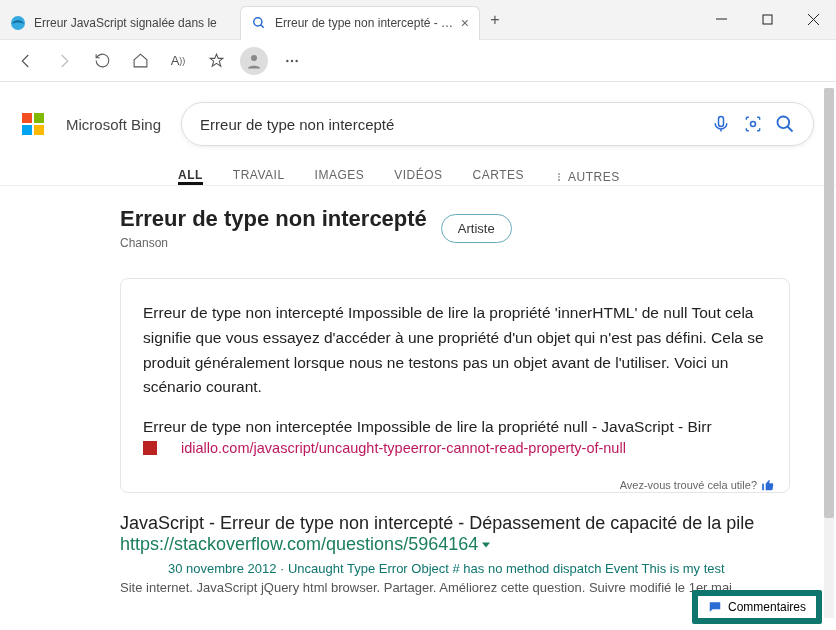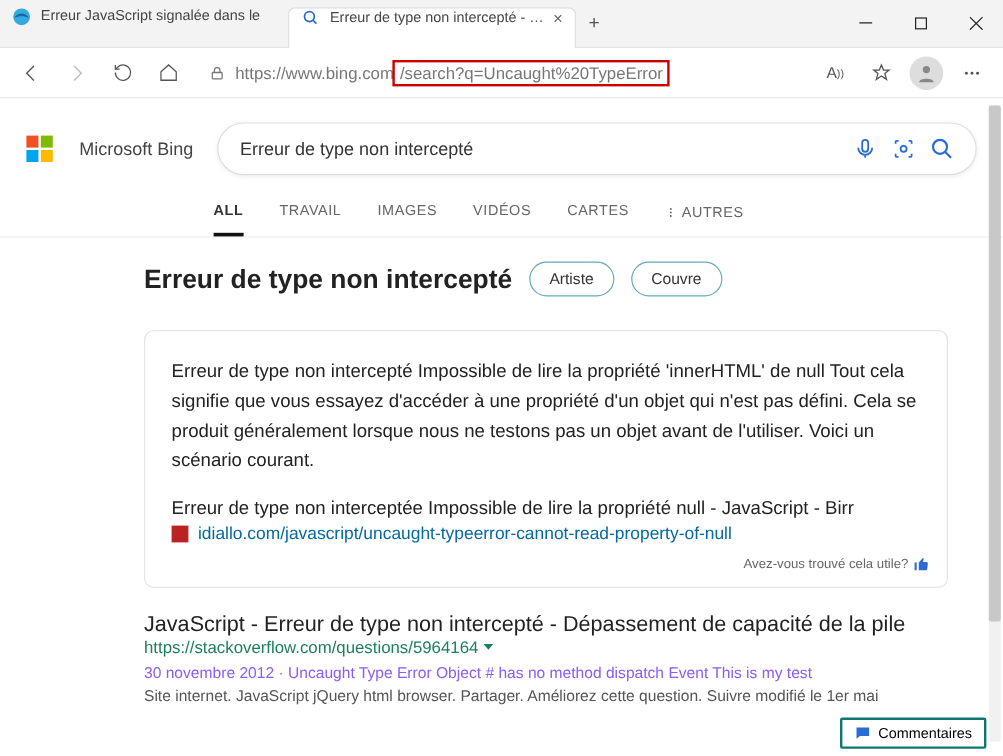--- a/index.html
+++ b/index.html
@@ -1,20 +1,20 @@
 <!DOCTYPE html>
 <html><head>
 <meta charset="utf-8">
 <style>
 * { margin: 0; padding: 0; box-sizing: border-box; font-family: "Segoe UI", Arial, sans-serif; }
 body { background: #fff; width: 836px; height: 630px; overflow: hidden; position: relative; }
 
 
 .titlebar { height: 40px; display: flex; align-items: center; background: #f3f3f3; border-bottom: 1px solid #e5e5e5; }
-.tab { height: 34px; display: flex; padding: 0 10px; font-size: 12px; color: #444; border-radius: 6px 6px 0 0; margin-top: 6px; position: relative; }
+.tab { height: 34px; display: flex; align-items: center; padding: 0 10px; font-size: 12px; color: #444; border-radius: 6px 6px 0 0; margin-top: 6px; position: relative; }
 .tab.inactive { background: transparent; width: 240px; }
 .tab.active { background: #fff; width: 240px; border: 1px solid #ddd; border-bottom: none; }
 .tab .favicon { width: 16px; height: 16px; margin-right: 8px; display: flex; align-items: center; justify-content: center; }
 .tab .tab-title { flex: 1; white-space: nowrap; overflow: hidden; text-overflow: ellipsis; }
 .tab .close-x { margin-left: 6px; font-size: 14px; color: #666; }
 .newtab { width: 30px; text-align: center; font-size: 16px; color: #555; }
 .win-controls { margin-left: auto; display: flex; }
 .win-btn { width: 46px; height: 40px; display: flex; align-items: center; justify-content: center; color: #222; }
 
 
@@ -35,46 +35,46 @@
 .logo-squares span { position: absolute; width: 10px; height: 10px; }
 .sq1 { background: #f25022; top: 0; left: 0; }
 .sq2 { background: #7fba00; top: 0; right: 0; }
 .sq3 { background: #00a4ef; bottom: 0; left: 0; }
 .sq4 { background: #ffb900; bottom: 0; right: 0; }
 .searchbox { flex: 1; margin-left: 20px; height: 44px; border: 1px solid #ddd; border-radius: 24px; display: flex; align-items: center; padding: 0 18px; box-shadow: 0 1px 4px rgba(0,0,0,0.08); }
 .searchbox input { flex: 1; border: none; outline: none; font-size: 15px; color: #333; }
 .search-icon-btn { color: #174ae4; margin-left: 12px; }
 
 .nav-tabs { display: flex; gap: 30px; padding: 12px 0 0 178px; border-bottom: 1px solid #eee; font-size: 12px; }
-.nav-tab { padding-bottom: 12px; color: #666; letter-spacing: 0.5px; }
+.nav-tab { color: #666; letter-spacing: 0.5px; }
 .nav-tab.active { color: #333; border-bottom: 3px solid #111; font-weight: 600; }
 .nav-more { display: flex; align-items: center; gap: 4px; }
 
 .results { padding: 20px 0 0 120px; }
 .title-row { display: flex; align-items: center; gap: 14px; }
 .result-title { font-size: 22px; color: #222; font-weight: 600; }
 .pill { border: 1px solid #6ab; color: #333; font-size: 13px; padding: 6px 16px; border-radius: 18px; }
 .subtitle { font-size: 12px; color: #666; margin-top: 4px; }
 
 .answer-card { margin: 28px 0 0 0; border: 1px solid #e5e5e5; border-radius: 8px; padding: 22px 22px 36px 22px; width: 670px; position: relative; }
 .answer-text { font-size: 15.5px; line-height: 1.6; color: #222; }
 .answer-link-title { margin-top: 18px; font-size: 15.5px; color: #222; }
 .answer-link { display: flex; align-items: center; gap: 8px; margin-top: 4px; }
 .link-favicon { width: 14px; height: 14px; background: #b22; }
-.answer-url { color: #0369a1; font-size: 14.5px; }
-.feedback { position: absolute; right: 14px; bottom: 12px; font-size: 11px; color: #666; display: flex; align-items: center; gap: 4px; }
+.answer-url { color: #be185d; font-size: 14.5px; margin-left: 16px; }
+.feedback { position: absolute; right: 14px; bottom: 0; font-size: 11px; color: #666; display: flex; align-items: center; gap: 4px; }
 .thumb { color: #2a6cd4; }
 
 .result-item { margin-top: 20px; width: 670px; }
 .r-title { font-size: 18px; color: #222; }
-.r-url { color: #1a7f5a; font-size: 14px; display: flex; align-items: center; gap: 4px; }
-.r-date { font-size: 13px; color: #8b5cf6; margin-top: 6px; }
+.r-url { color: #1a7f5a; font-size: 18px; display: flex; align-items: center; gap: 4px; }
+.r-date { font-size: 13px; color: #0f766e; margin-top: 6px; margin-left: 48px; }
 .r-snip { font-size: 13px; color: #555; margin-top: 4px; }
 
-.comments-btn { position: absolute; bottom: 6px; right: 14px; background: #fff; border: 2px solid #0f766e; padding: 4px 10px; font-size: 12px; display: flex; align-items: center; gap: 6px; border-radius: 2px; }
+.comments-btn { position: absolute; bottom: 6px; right: 14px; background: #fff; border: 6px solid #0f766e; padding: 4px 10px; font-size: 12px; display: flex; align-items: center; gap: 6px; border-radius: 2px; }
 .comments-icon { color: #2a6cd4; }
 
 .scrollbar { position: absolute; right: 2px; top: 88px; width: 10px; height: 530px; background: #f1f1f1; }
 .scrollbar-thumb { position: absolute; top: 0; width: 10px; height: 430px; background: #c8c8c8; border-radius: 2px; }
 
 svg { display: block; }
 </style>
 </head>
 <body>
 
@@ -134,32 +134,20 @@
       <svg width="17" height="17" viewBox="0 0 24 24" fill="none" stroke="#555" stroke-width="1.5">
         <path d="M3 12a9 9 0 1 0 3-6.7L3 8"></path>
         <path d="M3 3v5h5"></path>
       </svg>
     </div>
   <div class="tool-btn">
       <svg width="17" height="17" viewBox="0 0 24 24" fill="none" stroke="#555" stroke-width="1.5">
         <path d="M3 11l9-8 9 8v10H3z"></path>
       </svg>
     </div>
-  <div class="addr-wrap">
-    <span class="addr-lock">
-        <svg width="14" height="14" viewBox="0 0 24 24" fill="none" stroke="#777" stroke-width="1.8">
-          <rect x="5" y="11" width="14" height="9" rx="1"></rect>
-          <path d="M8 11V8a4 4 0 0 1 8 0v3"></path>
-        </svg>
-      </span>
-    <span class="addr-text">
-      <span>https://www.bing.com</span>
-        <span class="addr-highlight">/search?q=Uncaught%20TypeError</span>
-    </span>
-  </div>
   <div class="tool-right">
     <div class="tool-btn" style="font-size:13px;color:#555;">A<sup style="font-size:9px">))</sup></div>
     <div class="tool-btn">
         <svg width="17" height="17" viewBox="0 0 24 24" fill="none" stroke="#555" stroke-width="1.5">
           <path d="M12 3l2.5 6H21l-5 4 2 7-6-4-6 4 2-7-5-4h6.5z"></path>
         </svg>
       </div>
     <div class="tool-btn">
         <span class="avatar">
           <svg width="18" height="18" viewBox="0 0 24 24" fill="#888">
@@ -225,23 +213,23 @@
           <circle cx="12" cy="19" r="2"></circle>
         </svg>
         <span>AUTRES</span>
       </div>
   </div>
 
   <div class="results">
     <div class="title-row">
       <div>
         <div class="result-title">Erreur de type non intercepté</div>
+        <div class="subtitle">Chanson</div>
       </div>
       <div class="pill">Artiste</div>
-      <div class="pill">Couvre</div>
     </div>
 
     <div class="answer-card">
       <div class="answer-text">Erreur de type non intercepté Impossible de lire la propriété 'innerHTML' de null Tout cela signifie que vous essayez d'accéder à une propriété d'un objet qui n'est pas défini. Cela se produit généralement lorsque nous ne testons pas un objet avant de l'utiliser. Voici un scénario courant.</div>
       <div class="answer-link-title">Erreur de type non interceptée Impossible de lire la propriété null - JavaScript - Birr</div>
       <div class="answer-link">
         <span class="link-favicon"></span>
         <span class="answer-url">idiallo.com/javascript/uncaught-typeerror-cannot-read-property-of-null</span>
       </div>
       <div class="feedback">

